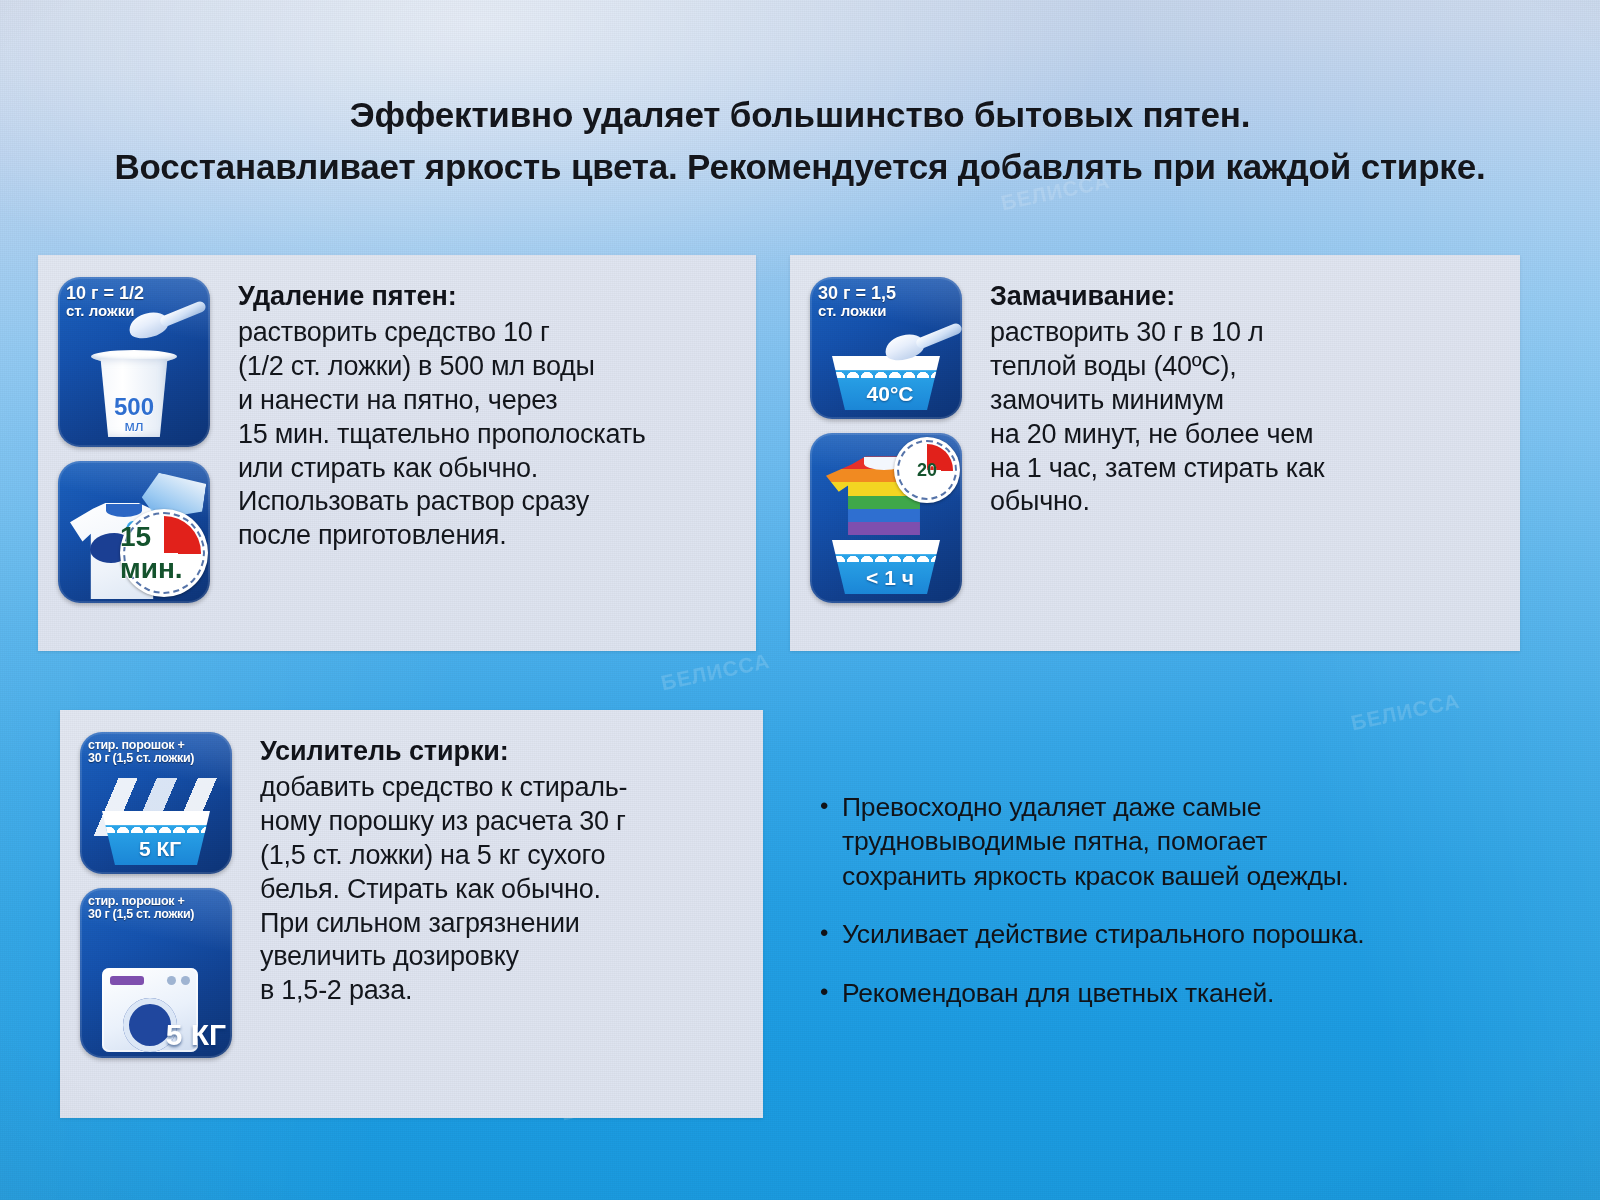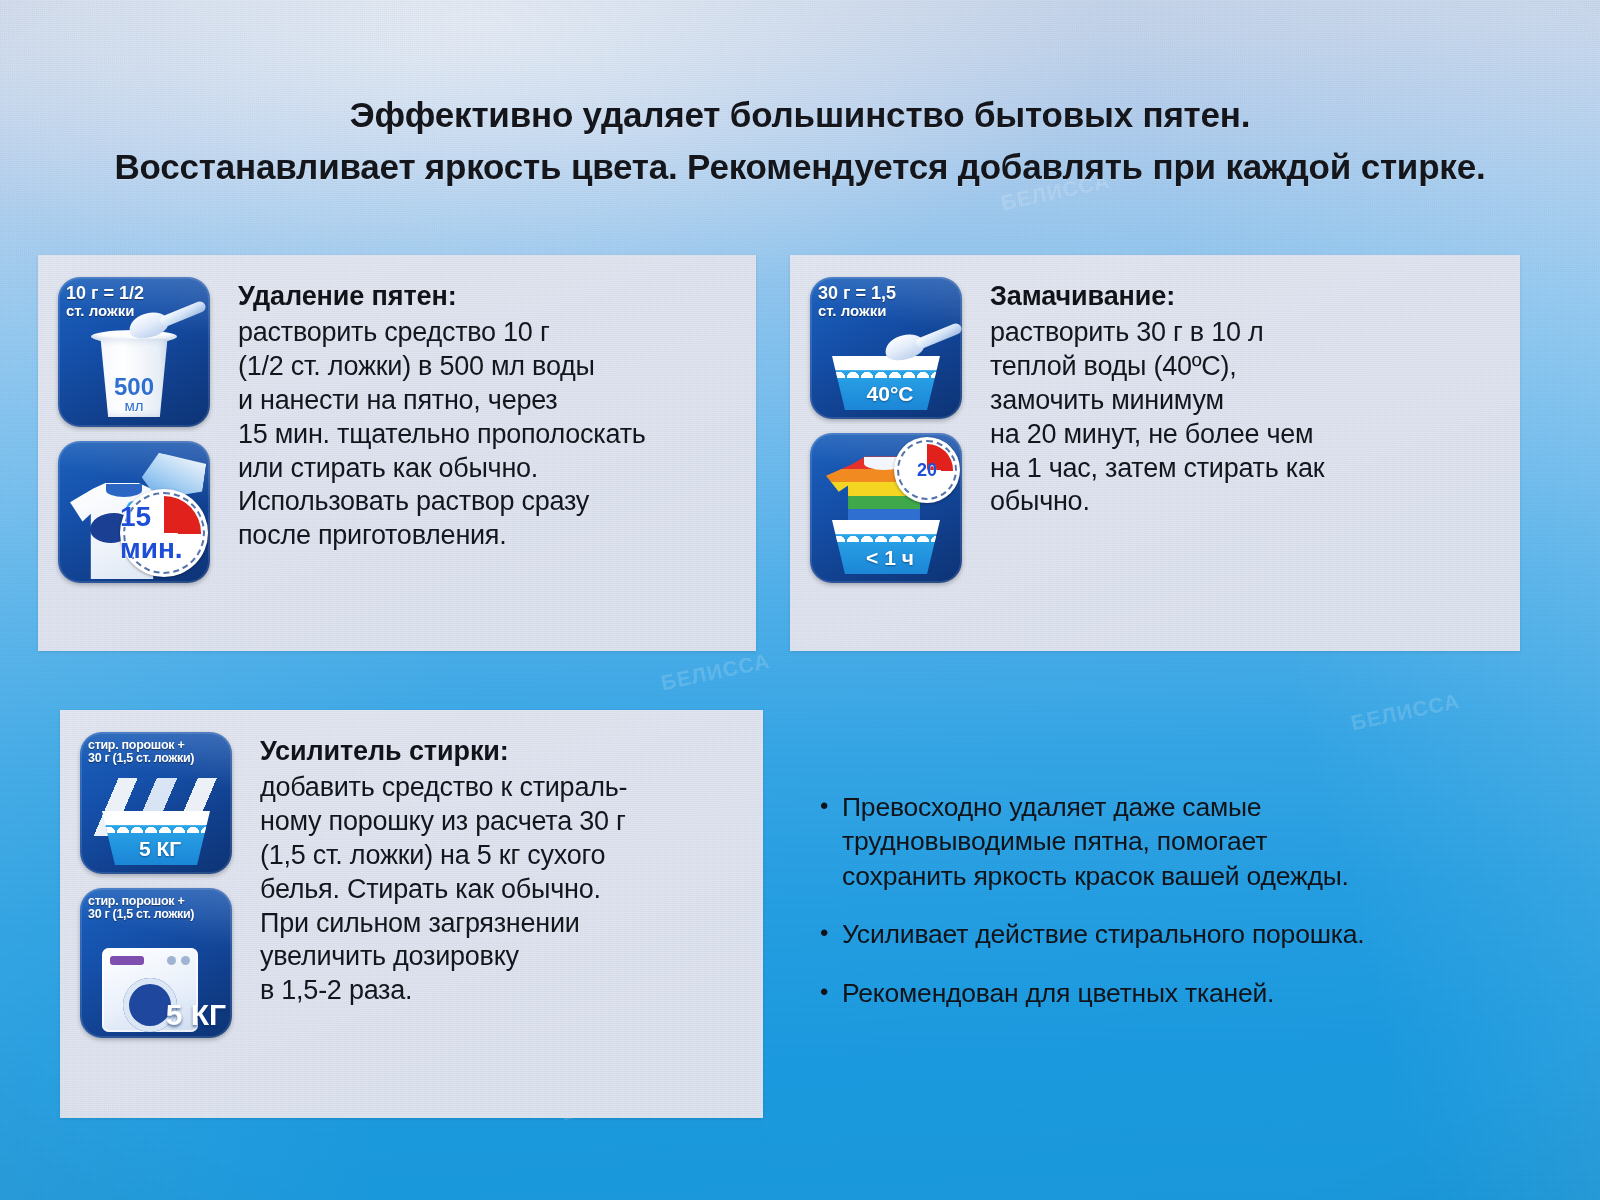--- a/index.html
+++ b/index.html
@@ -82,21 +82,21 @@
     margin:0 0 4px 0;letter-spacing:-.1px;
   }
   .p-body{
     font-size:27px;color:#13161c;line-height:1.255;
     letter-spacing:-.25px;
   }
   .p-body span{display:block;white-space:nowrap;}
 
   
   .tile{
-    width:152px;height:150px;border-radius:22px;position:relative;
+    width:152px;height:170px;border-radius:22px;position:relative;
     background:linear-gradient(150deg,#1c63c0 0%,#1552ae 35%,#11408f 70%,#0d3477 100%);
     box-shadow:inset 0 0 0 2px rgba(255,255,255,.12), 0 2px 4px rgba(0,0,0,.25);
     overflow:hidden;
   }
   .tile.sm{height:142px;}
   .tile:after{ 
     content:"";position:absolute;left:-10%;top:-30%;width:130%;height:90%;
     background:linear-gradient(200deg, rgba(255,255,255,.34) 0%, rgba(255,255,255,.10) 45%, rgba(255,255,255,0) 62%);
     transform:rotate(-8deg);pointer-events:none;
   }
@@ -214,21 +214,21 @@
     position:absolute;inset:3px;border-radius:50%;
     background:#ffffff;
     border:2px dashed rgba(30,70,140,.75);
   }
   .timer .wedge{
     position:absolute;inset:7px;border-radius:50%;
     background:conic-gradient(from 0deg, #e1211b 0deg 92deg, transparent 92deg 360deg);
   }
   .timer .tlabel{
     position:absolute;inset:0;display:flex;align-items:center;justify-content:center;
-    font-weight:bold;color:#1d4ed8;text-shadow:0 1px 0 #fff;
+    font-weight:bold;color:#14532d;text-shadow:0 1px 0 #fff;
   }
   .timer15{right:2px;bottom:6px;width:88px;height:88px;}
   .timer15 .tlabel{font-size:28px;}
   .timer20{right:2px;top:4px;width:66px;height:66px;}
   .timer20 .tlabel{font-size:18px;}
 
   
   .stream{
     position:absolute;z-index:2;left:18px;top:46px;width:120px;height:58px;
     background:

